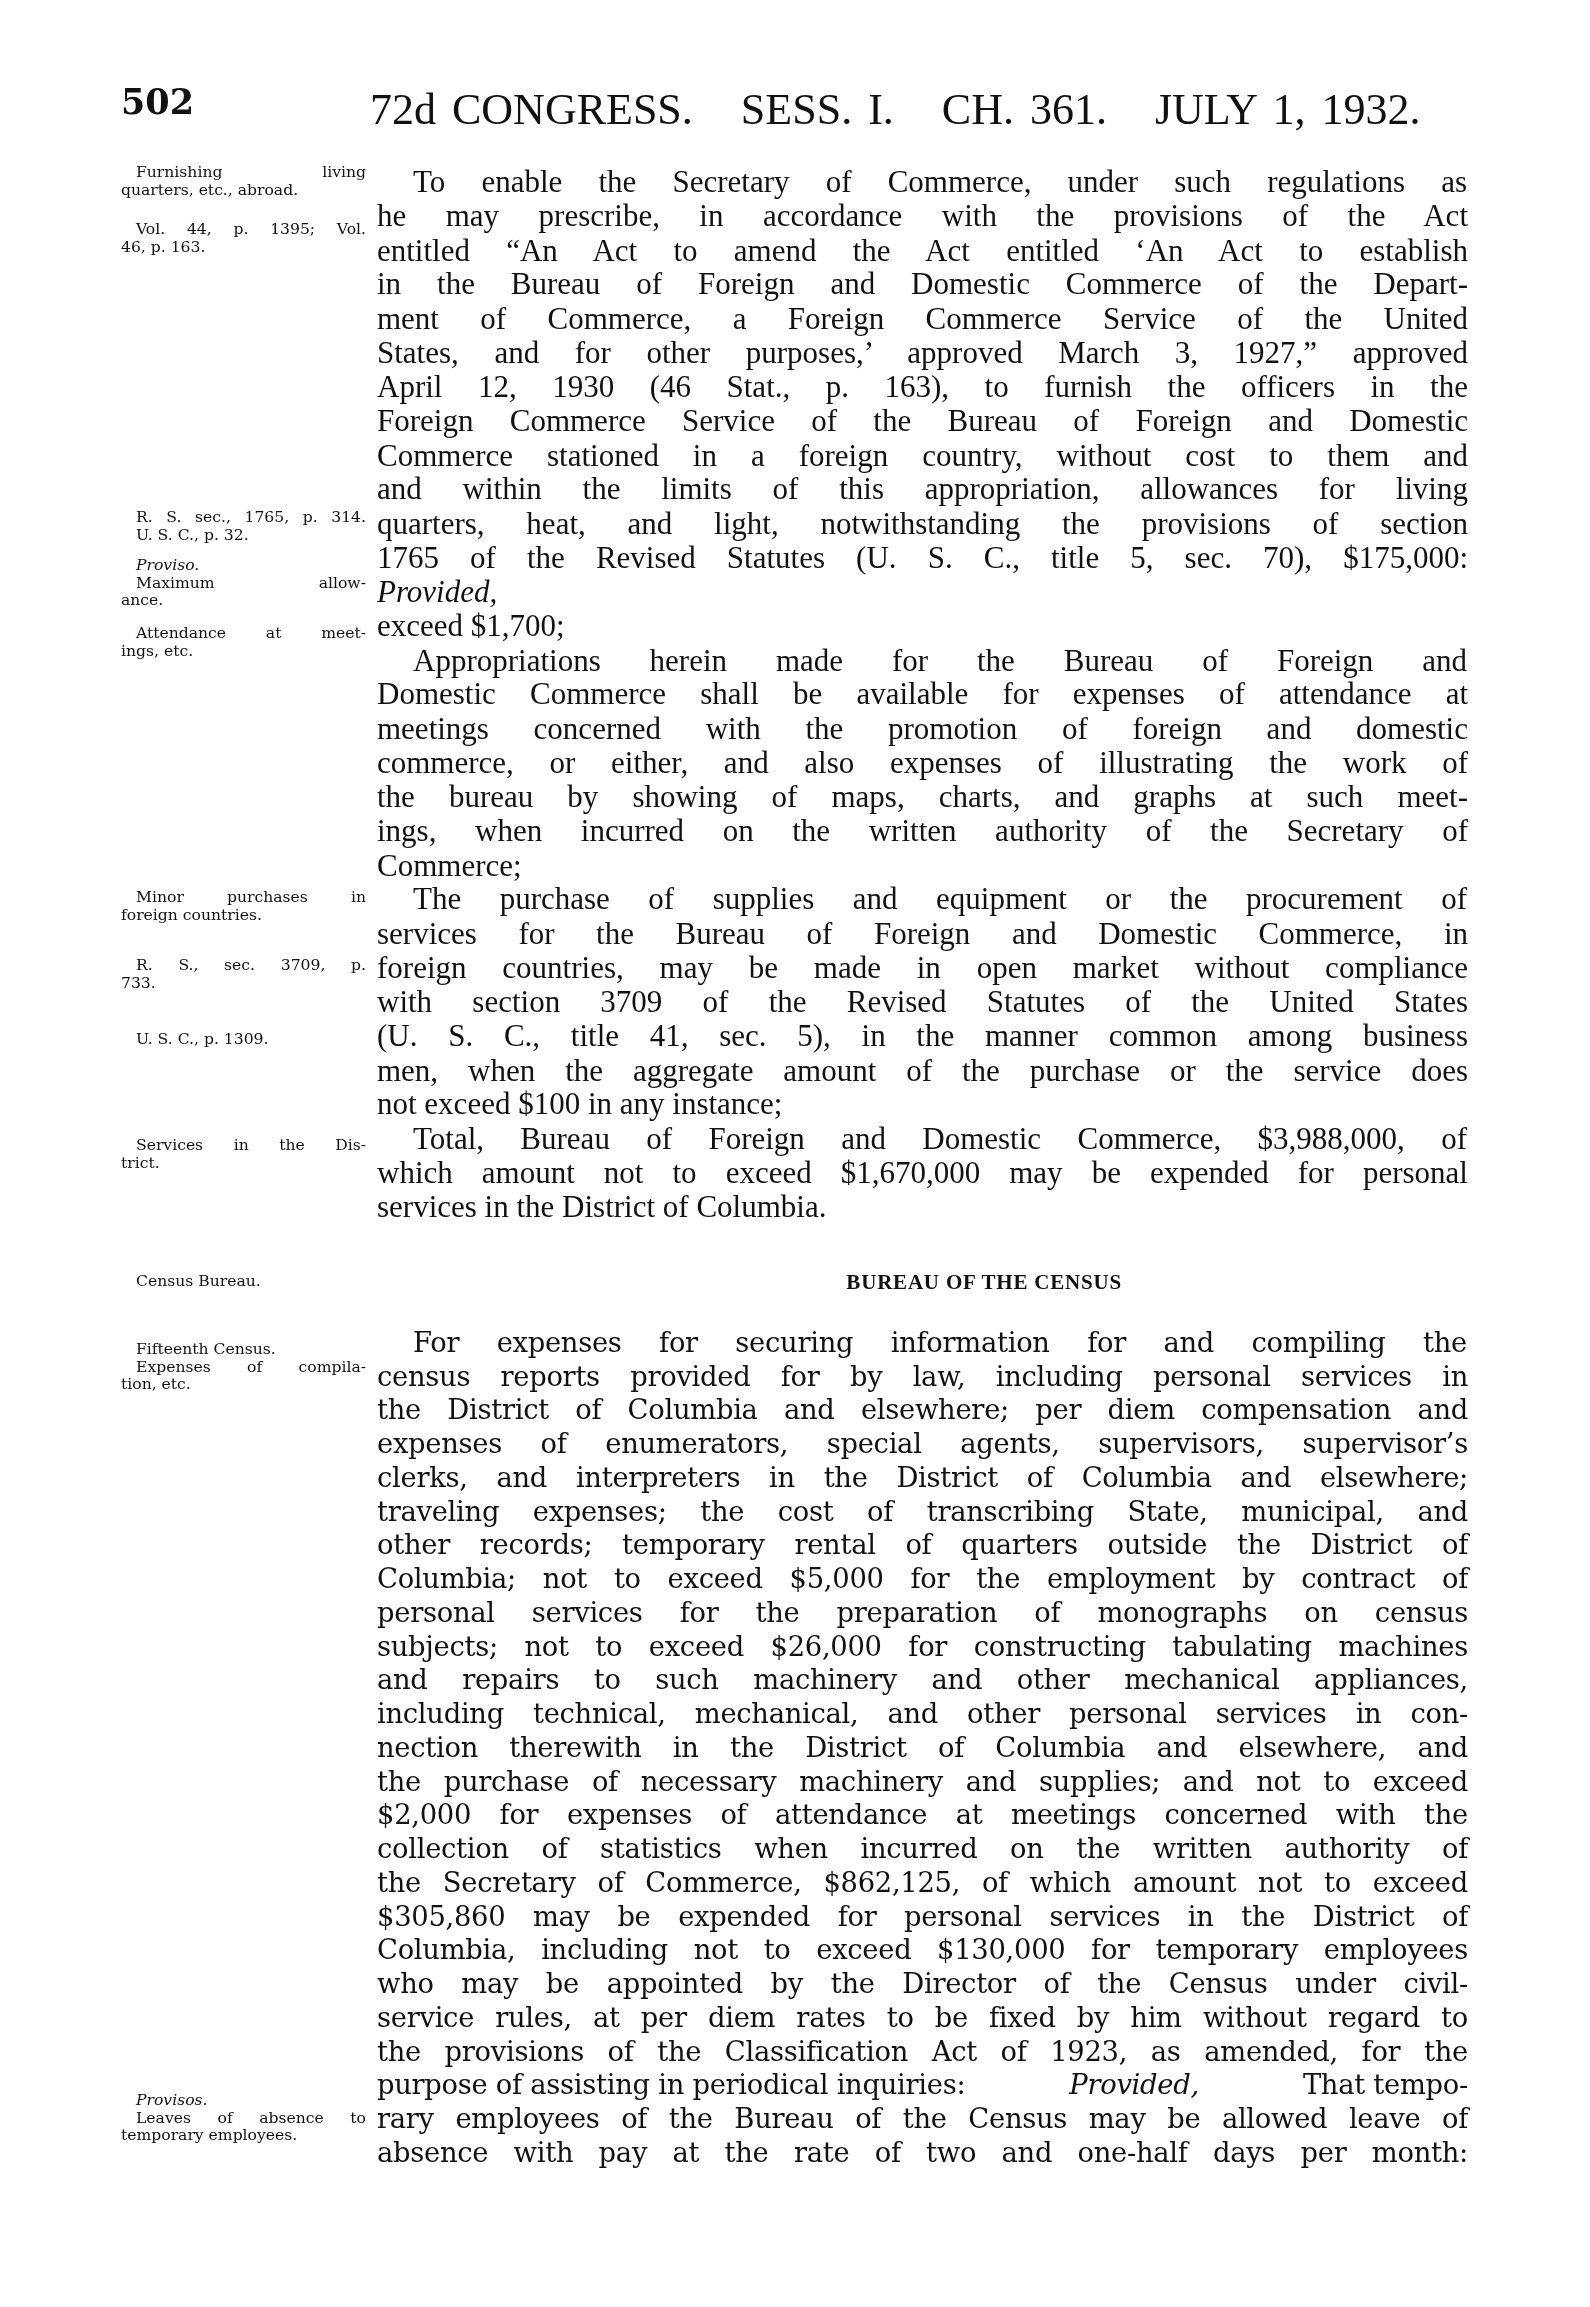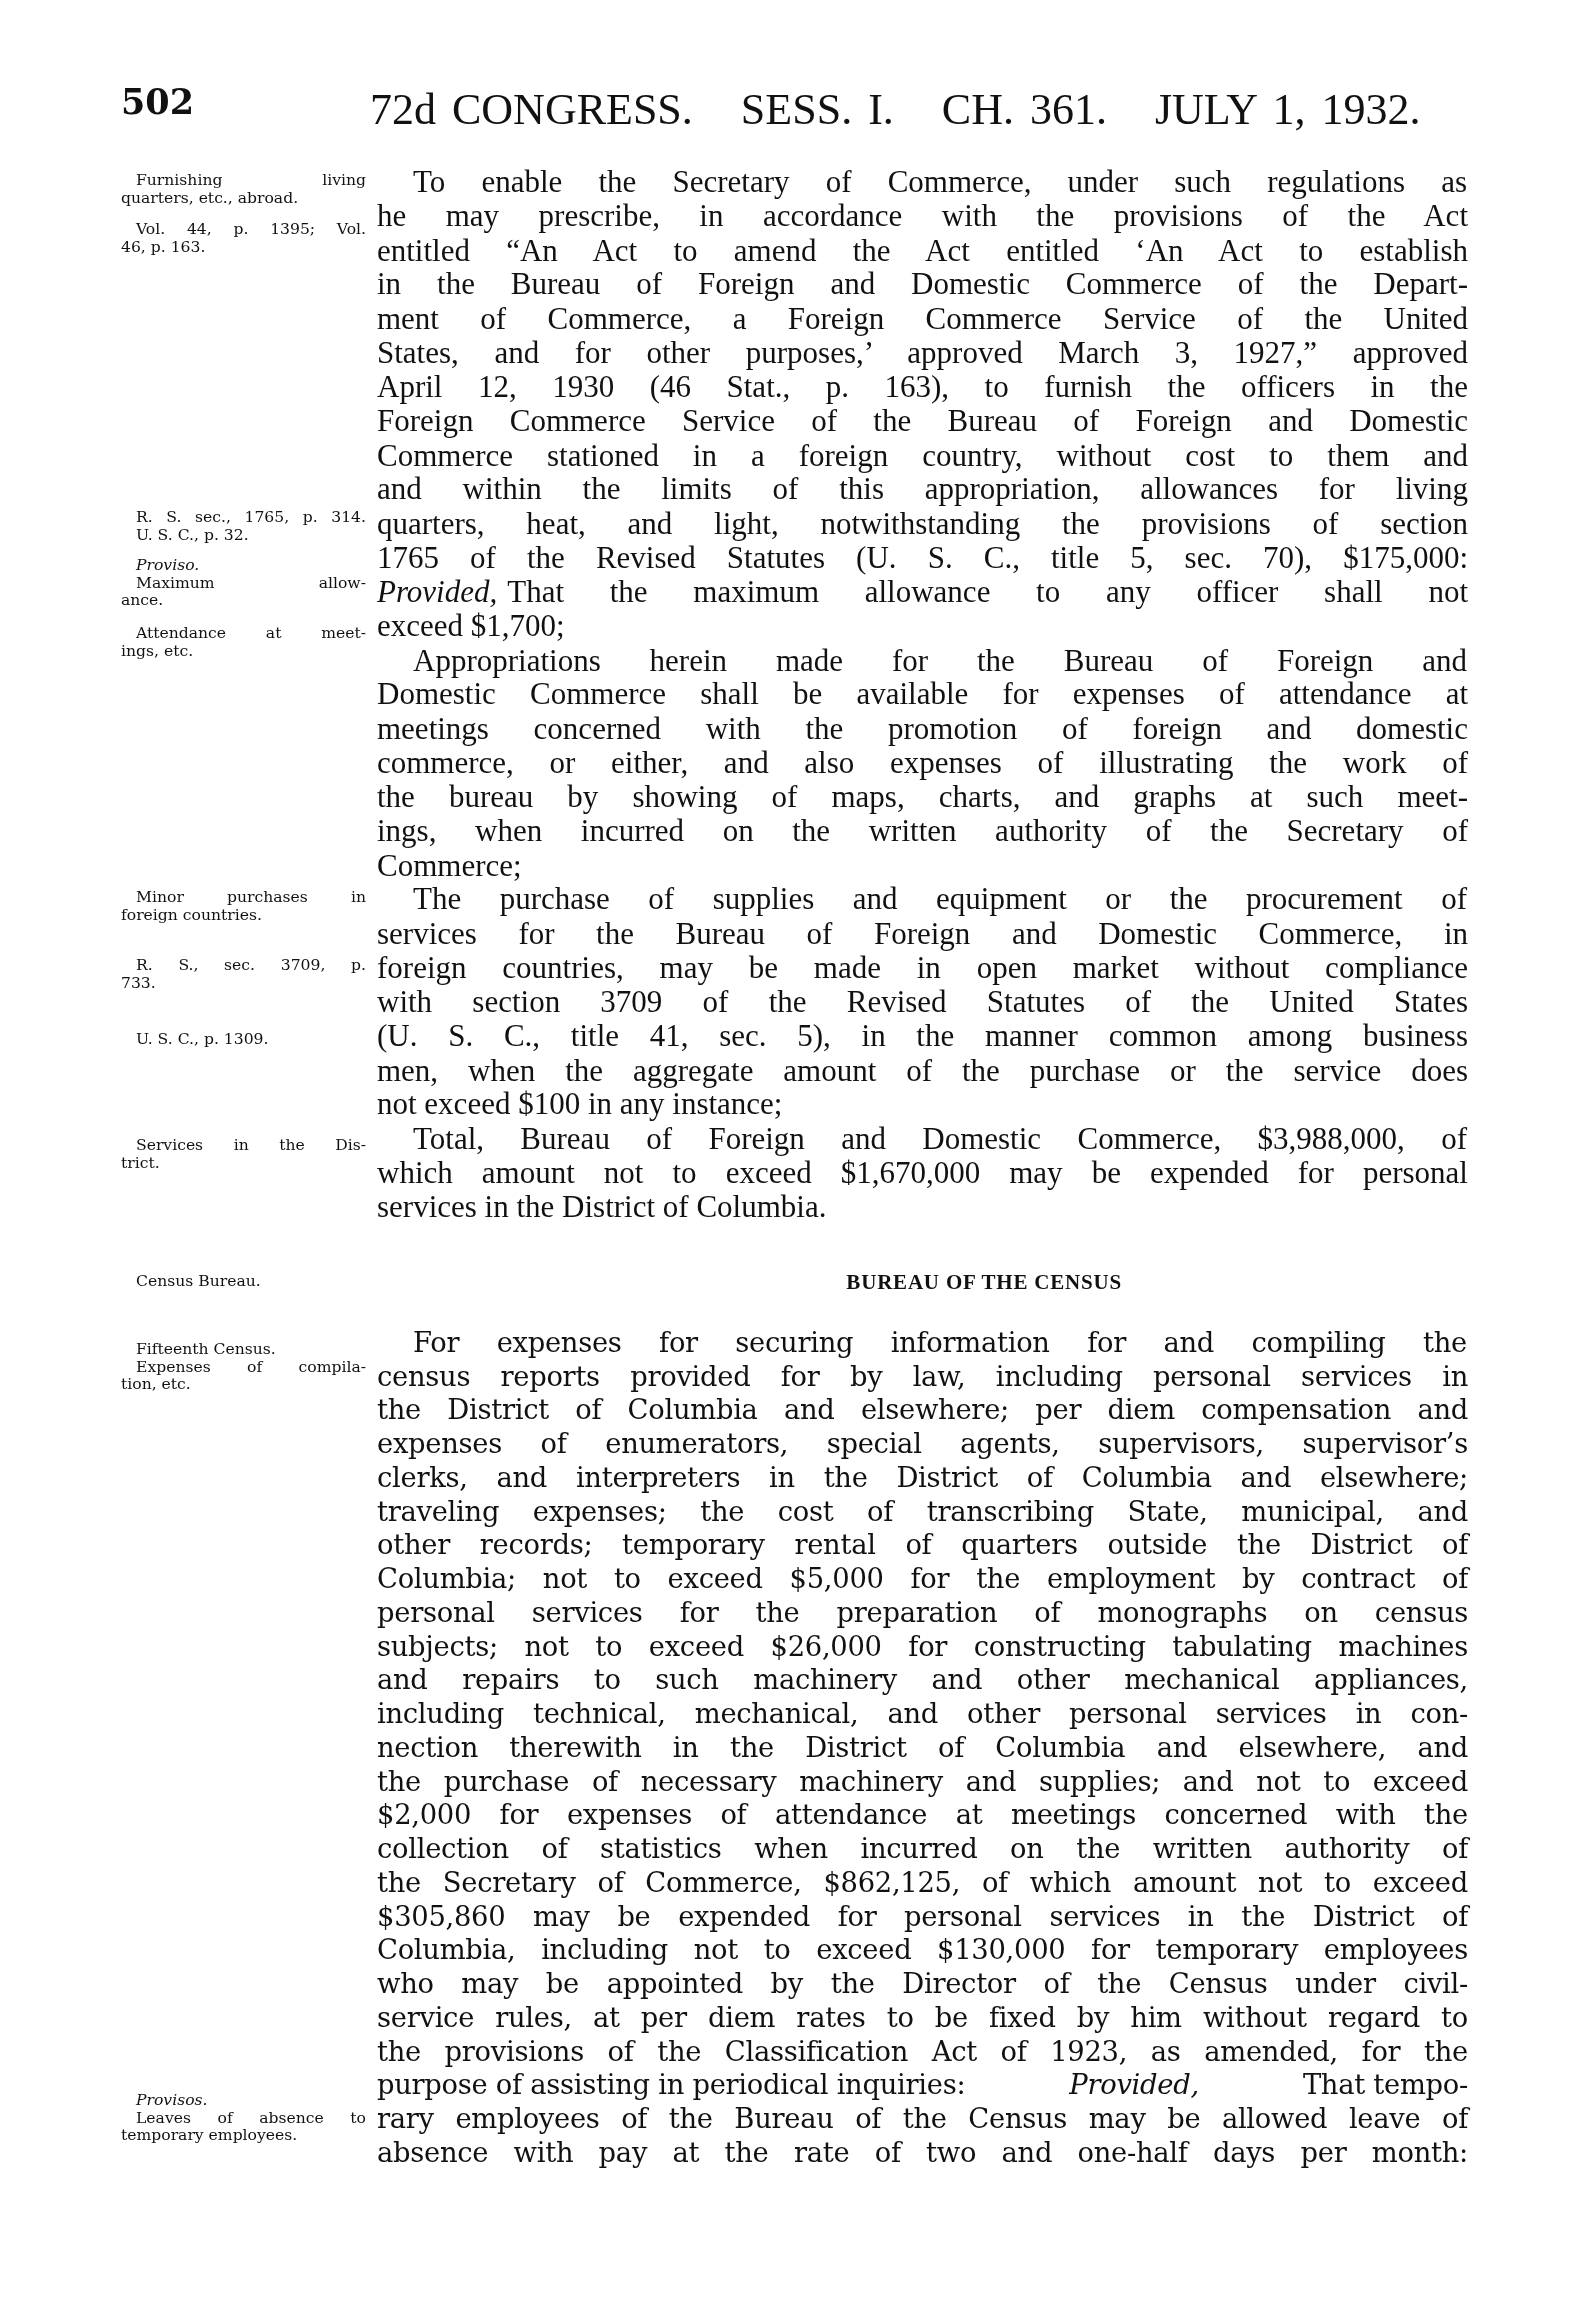--- a/index.html
+++ b/index.html
@@ -20,21 +20,21 @@
   em, .ital { font-style: italic; }
 </style>
 </head>
 <body>
 
 <div class="page">
 
   <div class="pagenum">502</div>
   <div class="running-head">72d CONGRESS.   SESS. I.   CH. 361.   JULY 1, 1932.</div>
 
-  <div class="margin-note" style="top:172px">
+  <div class="margin-note" style="top:164px">
     <span class="mline indent">Furnishing living</span>
     <span class="mline last">quarters, etc., abroad.</span>
   </div>
   <div class="margin-note" style="top:221px">
     <span class="mline indent">Vol. 44, p. 1395; Vol.</span>
     <span class="mline last">46, p. 163.</span>
   </div>
   <div class="margin-note" style="top:509px">
     <span class="mline indent">R. S. sec., 1765, p. 314.</span>
     <span class="mline indent last">U. S. C., p. 32.</span>
@@ -85,21 +85,20 @@
     <div class="body-line" style="top:302px">ment of Commerce, a Foreign Commerce Service of the United</div>
     <div class="body-line" style="top:336px">States, and for other purposes,’ approved March 3, 1927,” approved</div>
     <div class="body-line" style="top:370px">April 12, 1930 (46 Stat., p. 163), to furnish the officers in the</div>
     <div class="body-line" style="top:404px">Foreign Commerce Service of the Bureau of Foreign and Domestic</div>
     <div class="body-line" style="top:439px">Commerce stationed in a foreign country, without cost to them and</div>
     <div class="body-line" style="top:472px">and within the limits of this appropriation, allowances for living</div>
     <div class="body-line" style="top:507px">quarters, heat, and light, notwithstanding the provisions of section</div>
     <div class="body-line" style="top:541px">1765 of the Revised Statutes (U. S. C., title 5, sec. 70), $175,000:</div>
     <div class="body-line" style="top:575px; display:flex; justify-content:space-between;">
       <span class="ital">Provided,</span>
-      <span style="flex:1; margin-left:10px; text-align:justify; text-align-last:justify;">That the maximum allowance to any officer shall not</span>
     </div>
     <div class="body-line last" style="top:609px">exceed $1,700;</div>
   </div>
 
   <div>
     <div class="body-line indent" style="top:644px">Appropriations herein made for the Bureau of Foreign and</div>
     <div class="body-line" style="top:677px">Domestic Commerce shall be available for expenses of attendance at</div>
     <div class="body-line" style="top:712px">meetings concerned with the promotion of foreign and domestic</div>
     <div class="body-line" style="top:746px">commerce, or either, and also expenses of illustrating the work of</div>
     <div class="body-line" style="top:780px">the bureau by showing of maps, charts, and graphs at such meet-</div>

